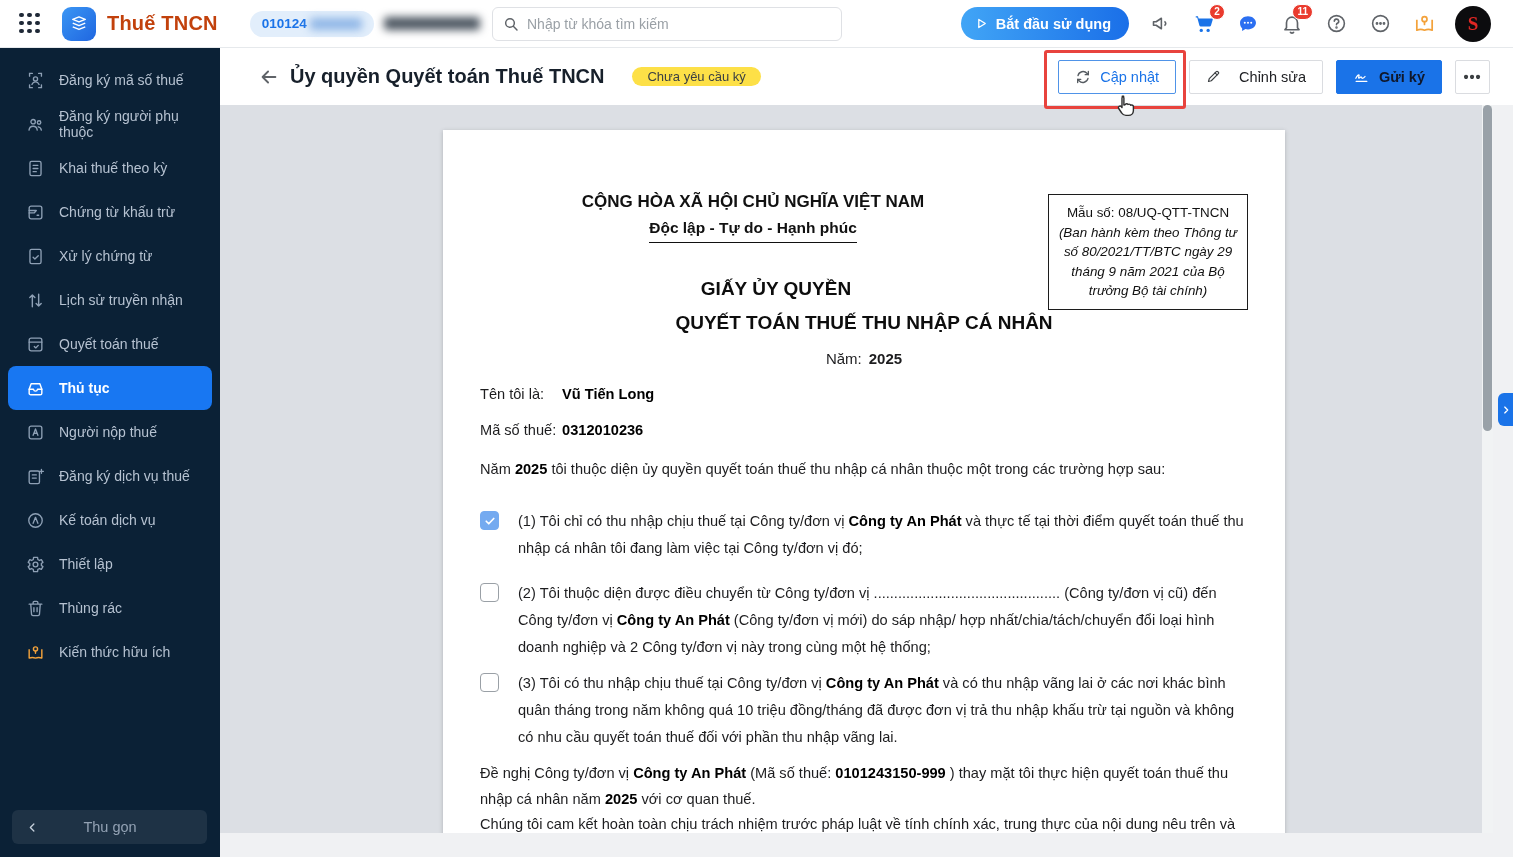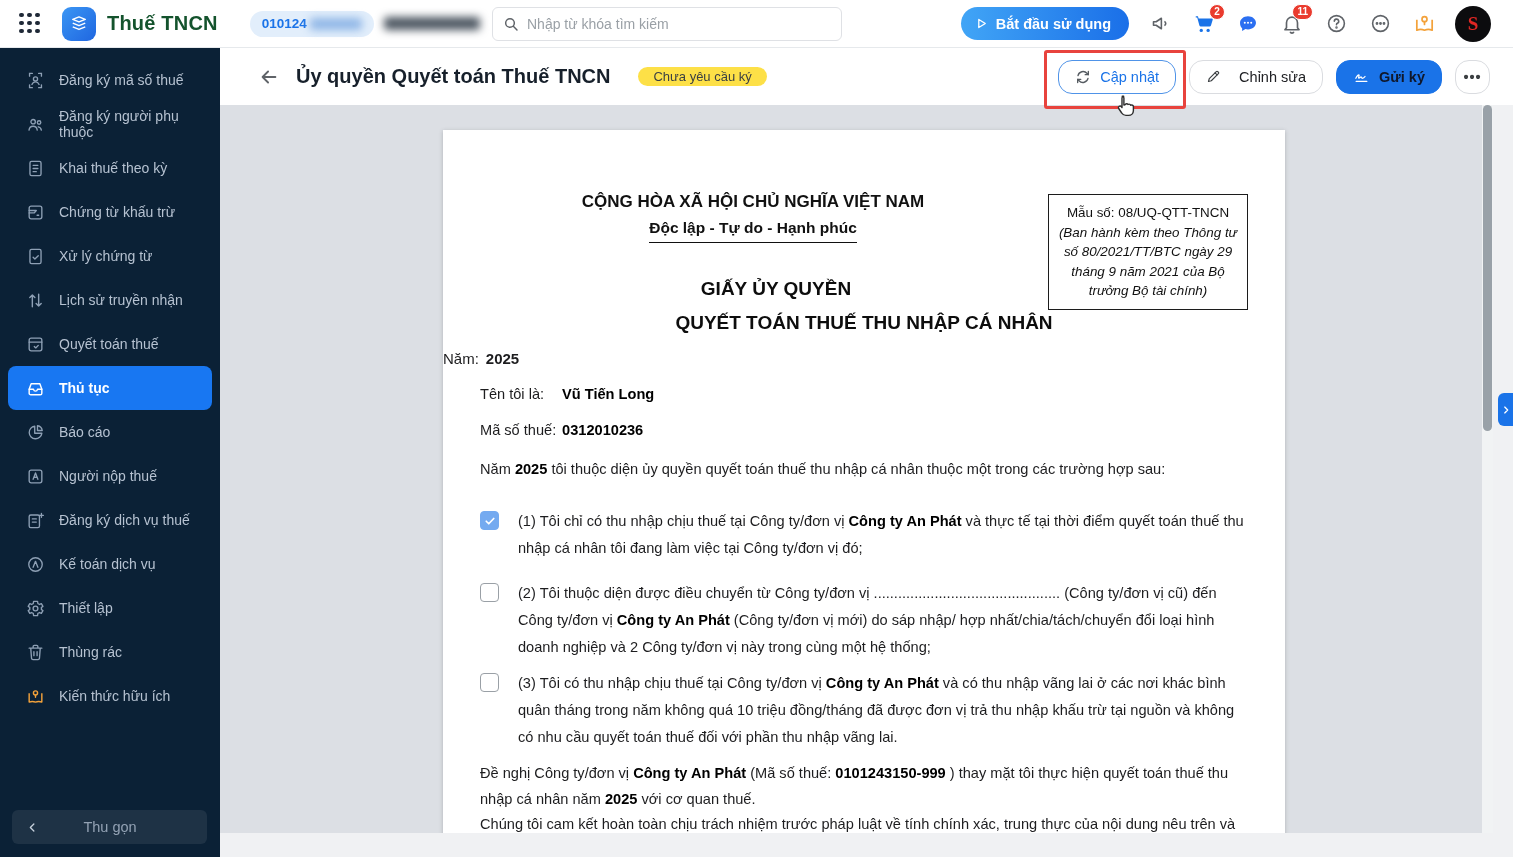--- a/index.html
+++ b/index.html
@@ -3,21 +3,21 @@
 <meta charset="utf-8">
 <style>
   * { margin:0; padding:0; box-sizing:border-box; }
   html,body { width:1513px; height:857px; overflow:hidden; font-family:"Liberation Sans", sans-serif; background:#f0f1f3; }
 
   
   .topbar { position:absolute; top:0; left:0; width:1513px; height:48px; background:#fff; border-bottom:1px solid #e6e9ec; display:flex; align-items:center; z-index:30; }
   .grid-btn { margin-left:18px; width:24px; height:24px; display:grid; grid-template-columns:repeat(3,6px); grid-template-rows:repeat(3,6px); gap:2px; place-content:center; cursor:pointer; }
   .grid-btn i { width:4.5px; height:4.5px; border-radius:50%; background:#1f2937; }
   .app-logo { margin-left:20px; width:34px; height:34px; border-radius:9px; background:linear-gradient(135deg,#3b96f4,#1f66e0); display:flex; align-items:center; justify-content:center; }
-  .app-title { margin-left:11px; font-size:20px; font-weight:700; color:#14532d; letter-spacing:.2px; }
+  .app-title { margin-left:11px; font-size:20px; font-weight:700; color:#c2410c; letter-spacing:.2px; }
   .company-pill { margin-left:32px; height:26px; background:#e2eefb; border-radius:13px; display:flex; align-items:center; padding:0 12px; font-size:13.5px; font-weight:700; color:#1a73e8; }
   .blur-chunk { display:inline-block; height:12px; width:52px; margin-left:3px; border-radius:3px; background:#8fb6e6; filter:blur(4px); }
   .company-name-blur { margin-left:10px; width:96px; height:13px; border-radius:3px; background:#4b5560; filter:blur(4px); }
   .chev-down { margin-left:12px; color:#5f6368; display:flex; }
 
   .search-box { position:absolute; left:492px; top:7px; width:350px; height:34px; border:1px solid #dfe1e5; border-radius:6px; background:#fff; display:flex; align-items:center; padding:0 10px; gap:8px; }
   .search-box input { border:none; outline:none; font-size:14px; color:#202124; width:100%; font-family:"Liberation Sans",sans-serif; }
   .search-box input::placeholder { color:#9aa0a6; }
 
   .topbar-right { margin-left:auto; display:flex; align-items:center; gap:18px; padding-right:22px; }
@@ -33,27 +33,27 @@
   .side-item.active { background:#1877f2; color:#fff; font-weight:700; }
   .side-item.active .sic { color:#fff; }
   .side-item.orange .sic { color:#f3a23b; }
   .collapse-btn { position:absolute; left:12px; right:13px; bottom:13px; height:34px; background:rgba(255,255,255,.08); border-radius:6px; display:flex; align-items:center; color:#93a2b4; font-size:14.5px; cursor:pointer; }
   .collapse-btn .chev { margin-left:14px; }
   .collapse-btn .lbl { flex:1; text-align:center; margin-right:26px; }
 
   
   .toolbar { position:absolute; top:48px; left:220px; right:0; height:57px; background:#fff; display:flex; align-items:center; padding:0 23px 0 38px; z-index:10; }
   .back-btn { color:#5f6368; display:flex; cursor:pointer; }
-  .page-title { margin-left:16px; font-size:20px; font-weight:700; color:#17202b; }
+  .page-title { margin-left:10px; font-size:20px; font-weight:700; color:#17202b; }
   .status-badge { margin-left:28px; background:#fde047; color:#3c4043; font-size:13px; padding:2px 15px; border-radius:15px; }
   .toolbar-actions { margin-left:auto; display:flex; align-items:center; gap:13px; }
   .annotate-wrap { position:relative; padding:0; }
   .red-box { position:absolute; left:-14px; top:-10px; right:-10px; bottom:-15px; border:3px solid #e8433d; border-radius:3px; pointer-events:none; z-index:5; }
   .cursor-hand { position:absolute; left:50%; bottom:-26px; margin-left:-4px; z-index:6; pointer-events:none; }
-  .btn { height:34px; border-radius:14px; font-size:14.5px; display:flex; align-items:center; gap:9px; padding:0 16px; cursor:pointer; border:1px solid transparent; background:#fff; font-family:"Liberation Sans",sans-serif; }
+  .btn { height:34px; border-radius:2px; font-size:14.5px; display:flex; align-items:center; gap:9px; padding:0 16px; cursor:pointer; border:1px solid transparent; background:#fff; font-family:"Liberation Sans",sans-serif; }
   .btn-update { border-color:#4f93e8; color:#1a73e8; font-weight:500; }
   .btn-edit { border-color:#dadce0; color:#202124;gap:18px; }
   .btn-primary { background:#1a73e8; color:#0f172a; font-weight:600; border-color:#1a73e8; }
   .btn-more { border-color:#dadce0; color:#3c4043; width:35px; padding:0; justify-content:center; font-weight:700; letter-spacing:1px; }
 
   
   .content { position:absolute; top:105px; left:220px; right:0; bottom:0; background:#f0f1f3; }
   .viewport { position:absolute; left:0; top:0; width:1262px; height:728px; background:#dcdfe4; overflow:hidden; }
   .doc-page { position:absolute; left:223px; top:25px; width:842px; height:760px; background:#fff; box-shadow:0 1px 4px rgba(60,64,67,.28); }
   .scroll-track { position:absolute; left:1262px; top:0; width:11px; height:728px; background:#f1f3f4; }
@@ -62,21 +62,21 @@
 
   
   .doc-page { font-size:14.6px; color:#1d1d1f; }
   .motto1 { position:absolute; top:62px; left:0; width:620px; text-align:center; font-size:17px; font-weight:700; color:#111; }
   .motto2 { position:absolute; top:89px; left:0; width:620px; text-align:center; }
   .motto2 span { display:inline-block; font-size:15.5px; font-weight:700; color:#111; padding-bottom:5px; border-bottom:1.6px solid #111; }
   .form-box { position:absolute; top:64px; right:37px; width:200px; border:1.6px solid #1c1c1c; padding:8px 9px; text-align:center; font-size:13.4px; line-height:19.5px; color:#111; }
   .form-box .it { font-style:italic; }
   .doc-title1 { position:absolute; top:148px; left:0; width:666px; text-align:center; font-size:19px; font-weight:700; color:#0d0d0d; }
   .doc-title2 { position:absolute; top:182px; left:0; width:842px; text-align:center; font-size:19px; font-weight:700; color:#0d0d0d; }
-  .year-line { position:absolute; top:220px; left:0; width:842px; text-align:left; font-size:15px; color:#1d1d1f; }
+  .year-line { position:absolute; top:220px; left:0; width:842px; text-align:center; font-size:15px; color:#1d1d1f; }
   .year-line b { margin-left:7px; }
   .field-row { position:absolute; left:37px; font-size:14.6px; color:#1d1d1f; }
   .field-row .flabel { display:inline-block; min-width:78px; }
   .field-row b { color:#000; }
   .para { position:absolute; left:37px; width:770px; line-height:26px; color:#1d1d1f; }
   .clause { position:absolute; left:37px; width:772px; display:flex; gap:19px; }
   .cbox { flex:0 0 19px; width:19px; height:19px; border-radius:4px; border:1.6px solid #9aa0a6; background:#fff; margin-top:3px; cursor:pointer; display:flex; align-items:center; justify-content:center; }
   .cbox.checked { background:#74aaf0; border-color:#74aaf0; }
   .clause-text { line-height:27px; }
   .clause-text b, .para b { color:#000; }
@@ -257,29 +257,20 @@
     <span>Quyết toán thuế</span>
   </div>
   <div class="side-item active">
     <span class="sic">
         <svg width="19" height="19" viewBox="0 0 24 24" fill="none" stroke="currentColor" stroke-width="1.8" stroke-linecap="round" stroke-linejoin="round">
           <path d="M4 13l2.5-7h11L20 13v5a2 2 0 0 1-2 2H6a2 2 0 0 1-2-2z"></path>
           <path d="M4 13h5.5c.3 1.5 1.2 2.3 2.5 2.3s2.2-.8 2.5-2.3H20"></path>
         </svg>
       </span>
     <span>Thủ tục</span>
-  </div>
-  <div class="side-item">
-    <span class="sic">
-        <svg width="19" height="19" viewBox="0 0 24 24" fill="none" stroke="currentColor" stroke-width="1.7" stroke-linecap="round" stroke-linejoin="round">
-          <path d="M11 4a8 8 0 1 0 9 9h-9z"></path>
-          <path d="M14.5 3.5a7 7 0 0 1 6 6h-6z"></path>
-        </svg>
-      </span>
-    <span>Báo cáo</span>
   </div>
   <div class="side-item">
     <span class="sic">
         <svg width="19" height="19" viewBox="0 0 24 24" fill="none" stroke="currentColor" stroke-width="1.7" stroke-linecap="round" stroke-linejoin="round">
           <rect x="4" y="4" width="16" height="16" rx="2.5"></rect>
           <path d="M9 15.5l3-8 3 8M10 13h4"></path>
         </svg>
       </span>
     <span>Người nộp thuế</span>
   </div>

